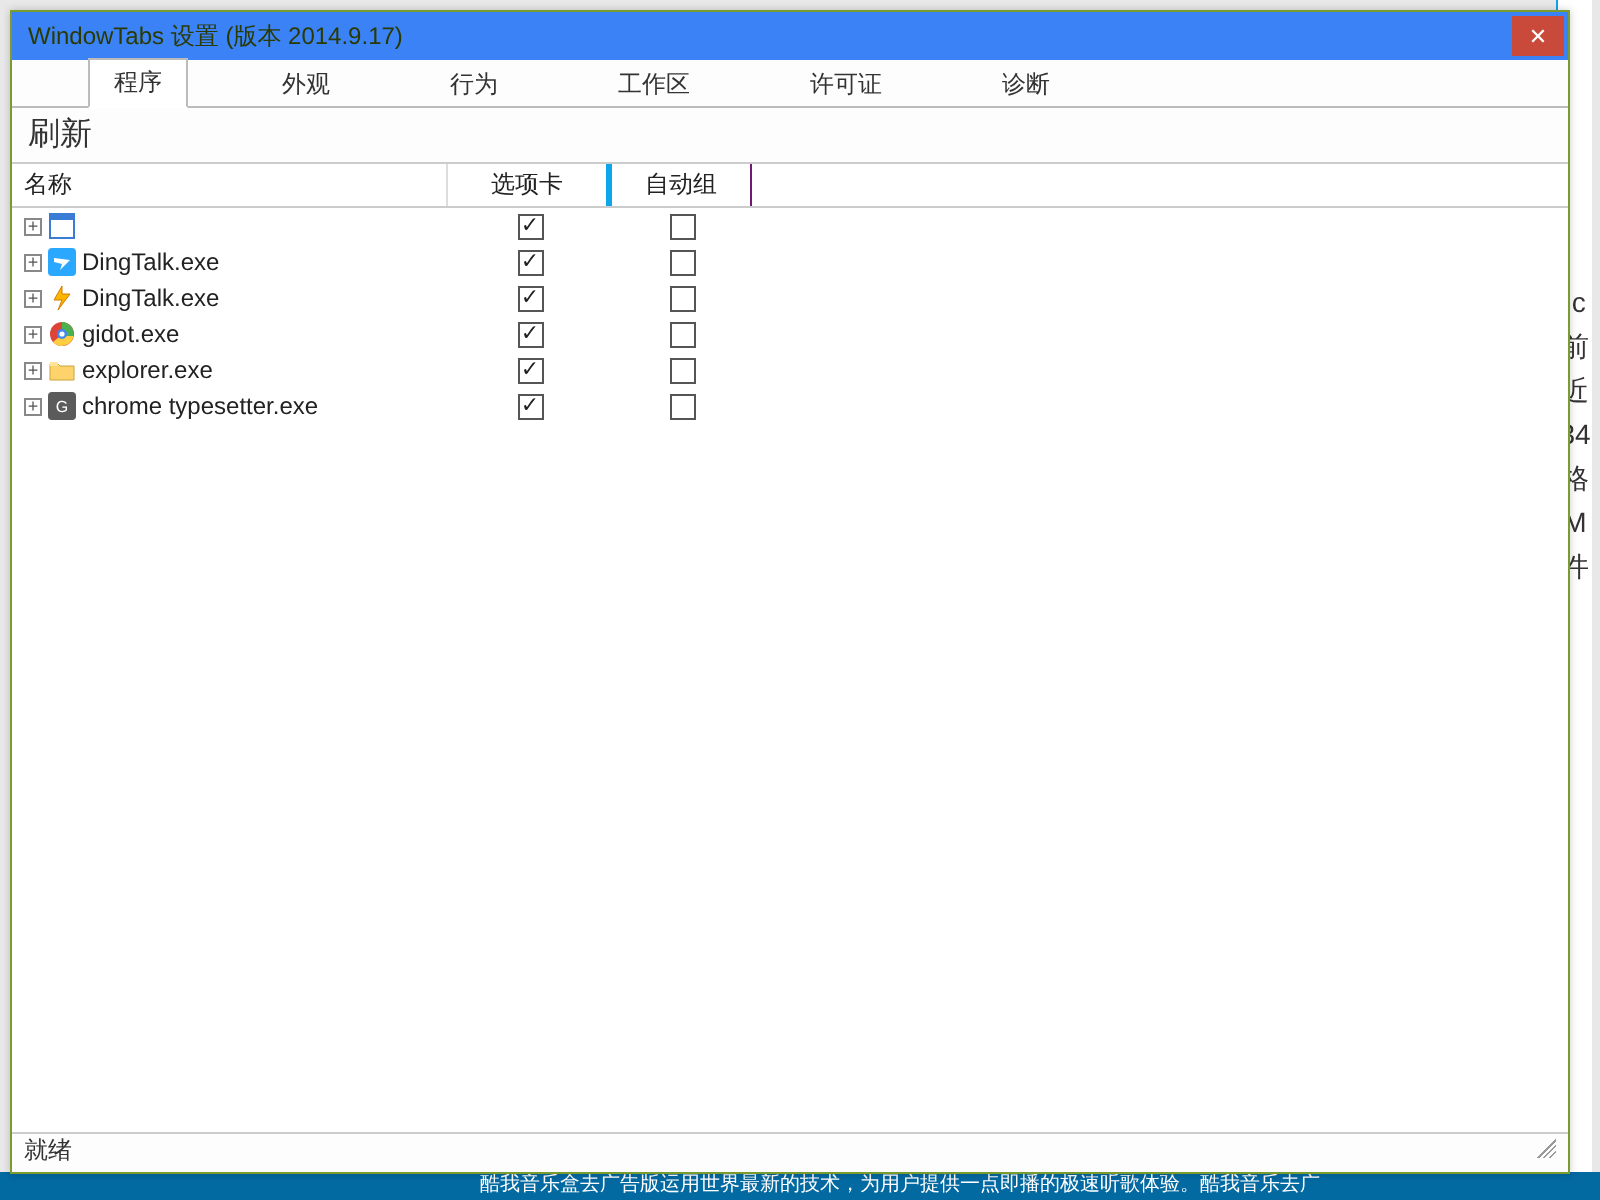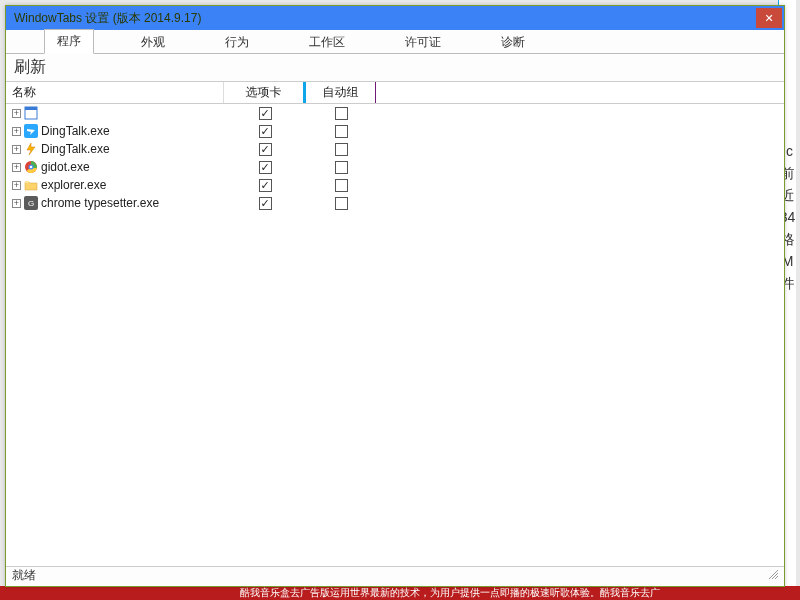--- a/index.html
+++ b/index.html
@@ -28,21 +28,21 @@
     color: #333;
     font-size: 14px;
     padding-top: 140px;
     text-align: center;
     line-height: 22px;
   }
   .backdrop-bottom {
     position: absolute;
     left: 0; right: 0; bottom: 0;
     height: 14px;
-    background: #b91c1c;
+    background: #0369a1;
     color: #fff;
     font-size: 10px;
     padding-left: 240px;
     line-height: 14px;
     white-space: nowrap;
     overflow: hidden;
   }
   .window {
     position: absolute;
     left: 5px;

